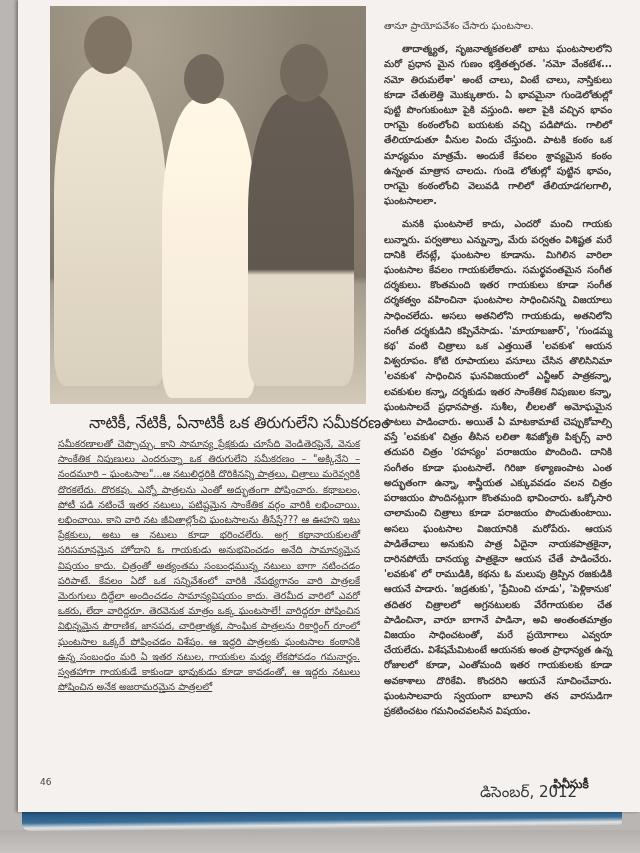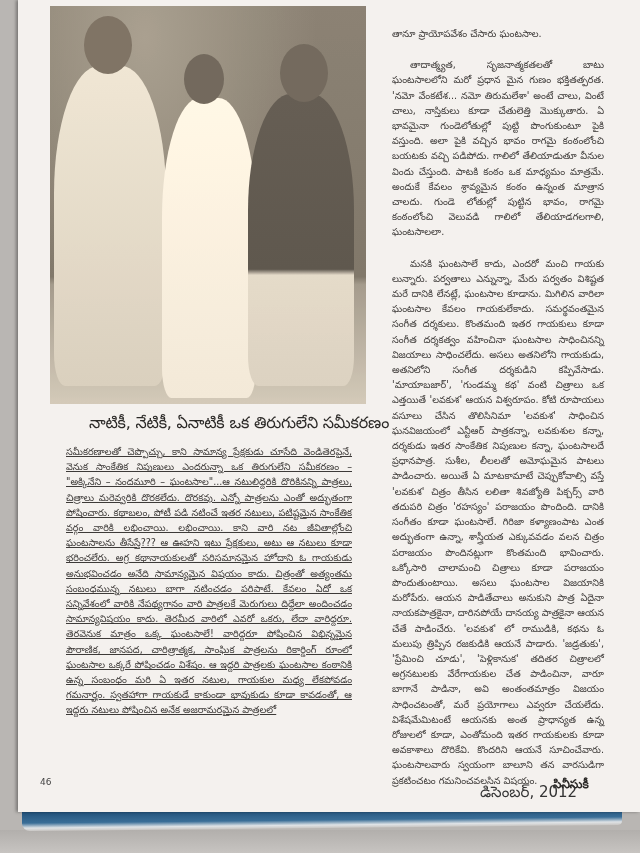--- a/index.html
+++ b/index.html
@@ -38,22 +38,22 @@
   .p-right  { left:198px; top:88px;  width:106px; height:292px; background:linear-gradient(#615a54 0%,#5a544e 60%,#d7d2ca 62%,#cfcac2 100%); }
   .p-right-head { left:230px; top:38px; width:48px; height:58px; background:#6e665d; border-radius:50%; }
   .caption {
     position:absolute; left:54px; top:413px; width:310px;
     font-size:16px; color:#2a2826; white-space:nowrap; letter-spacing:-0.2px;margin-left:35px;
   }
   .col {
     position:absolute; font-size:9.6px; line-height:15.2px; color:#3d3a38;
     text-align:justify;
   }
-  .col p { margin:16px; text-indent:0; }
-  .col p.indent { text-indent:18px; }
+  .col p { margin:8px; text-indent:0; }
+  .col p.indent { text-indent:18px;font-weight:bold; }
   .col-left  { left:50px;  top:428px; width:318px;text-decoration:underline; }
   .col-right { left:376px; top:10px;  width:244px; }
   .page-num { position:absolute; left:40px; top:777px; font-size:9px; color:#444; }
   .footer-date { position:absolute; left:480px; top:783px; font-size:15px; color:#333; }
   .footer-logo { position:absolute; left:553px; top:777px; font-size:12px; font-weight:bold; color:#2a2826; }
 </style>
 </head>
 <body>
 
 <div class="bottom-shadow"></div>

